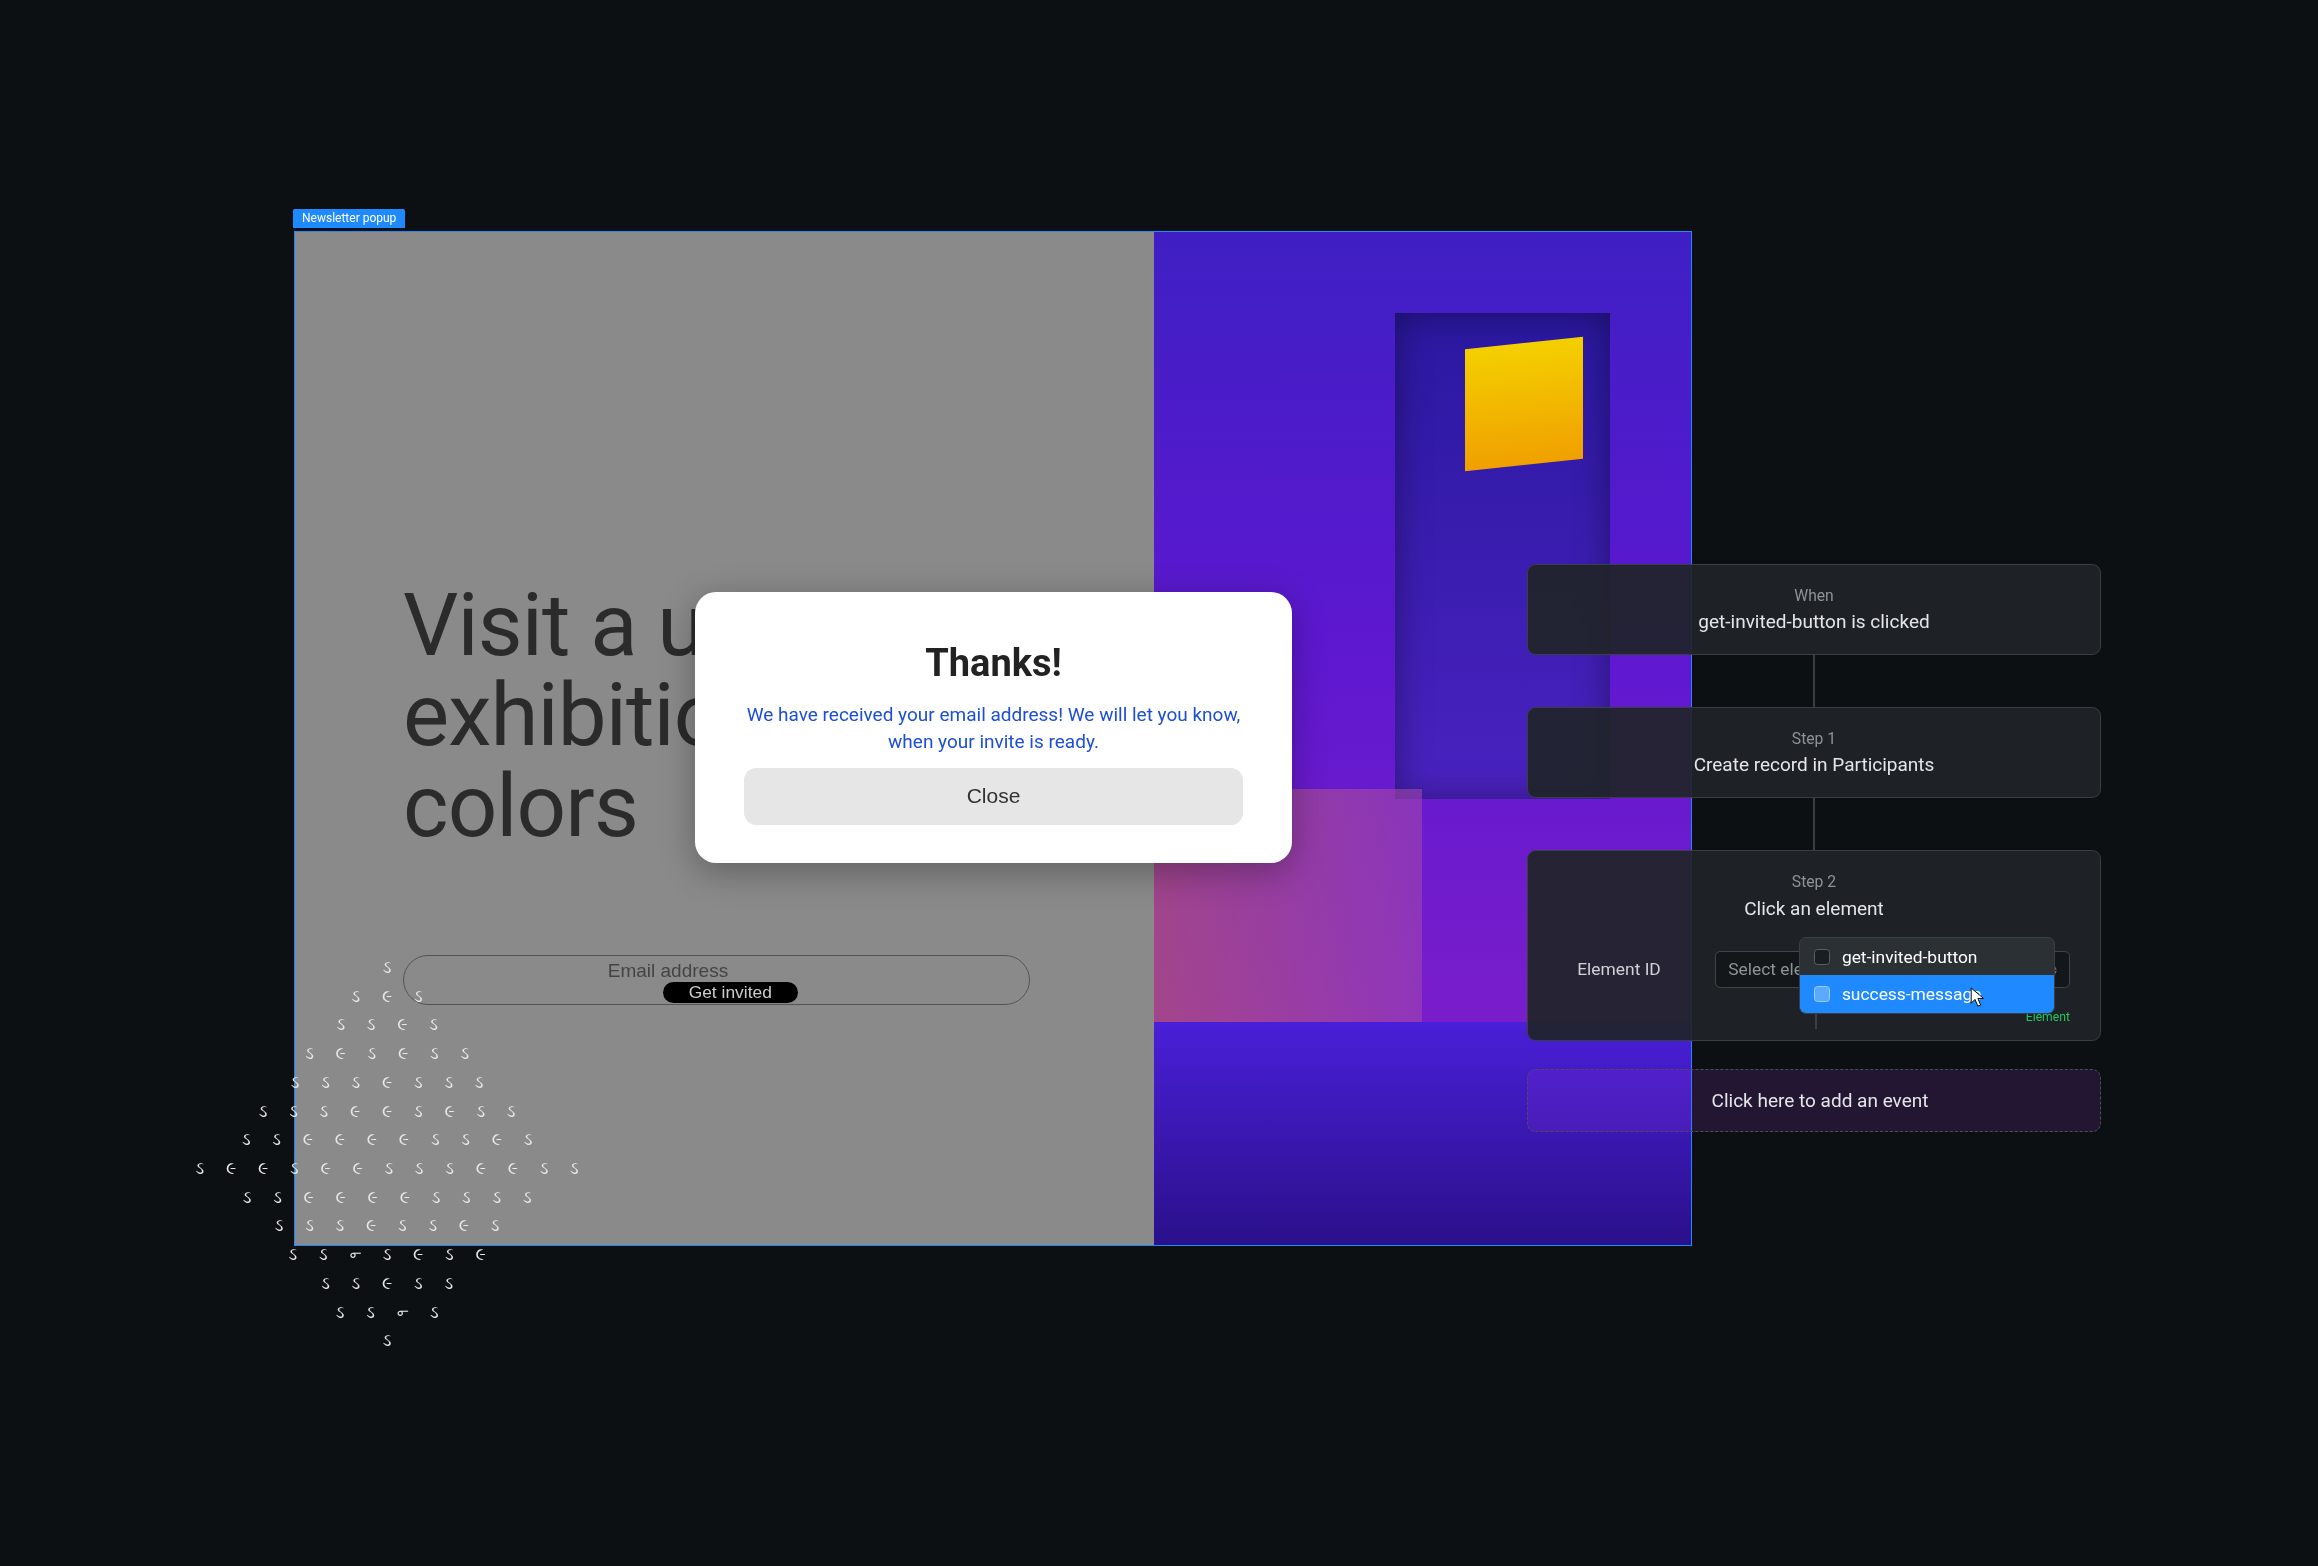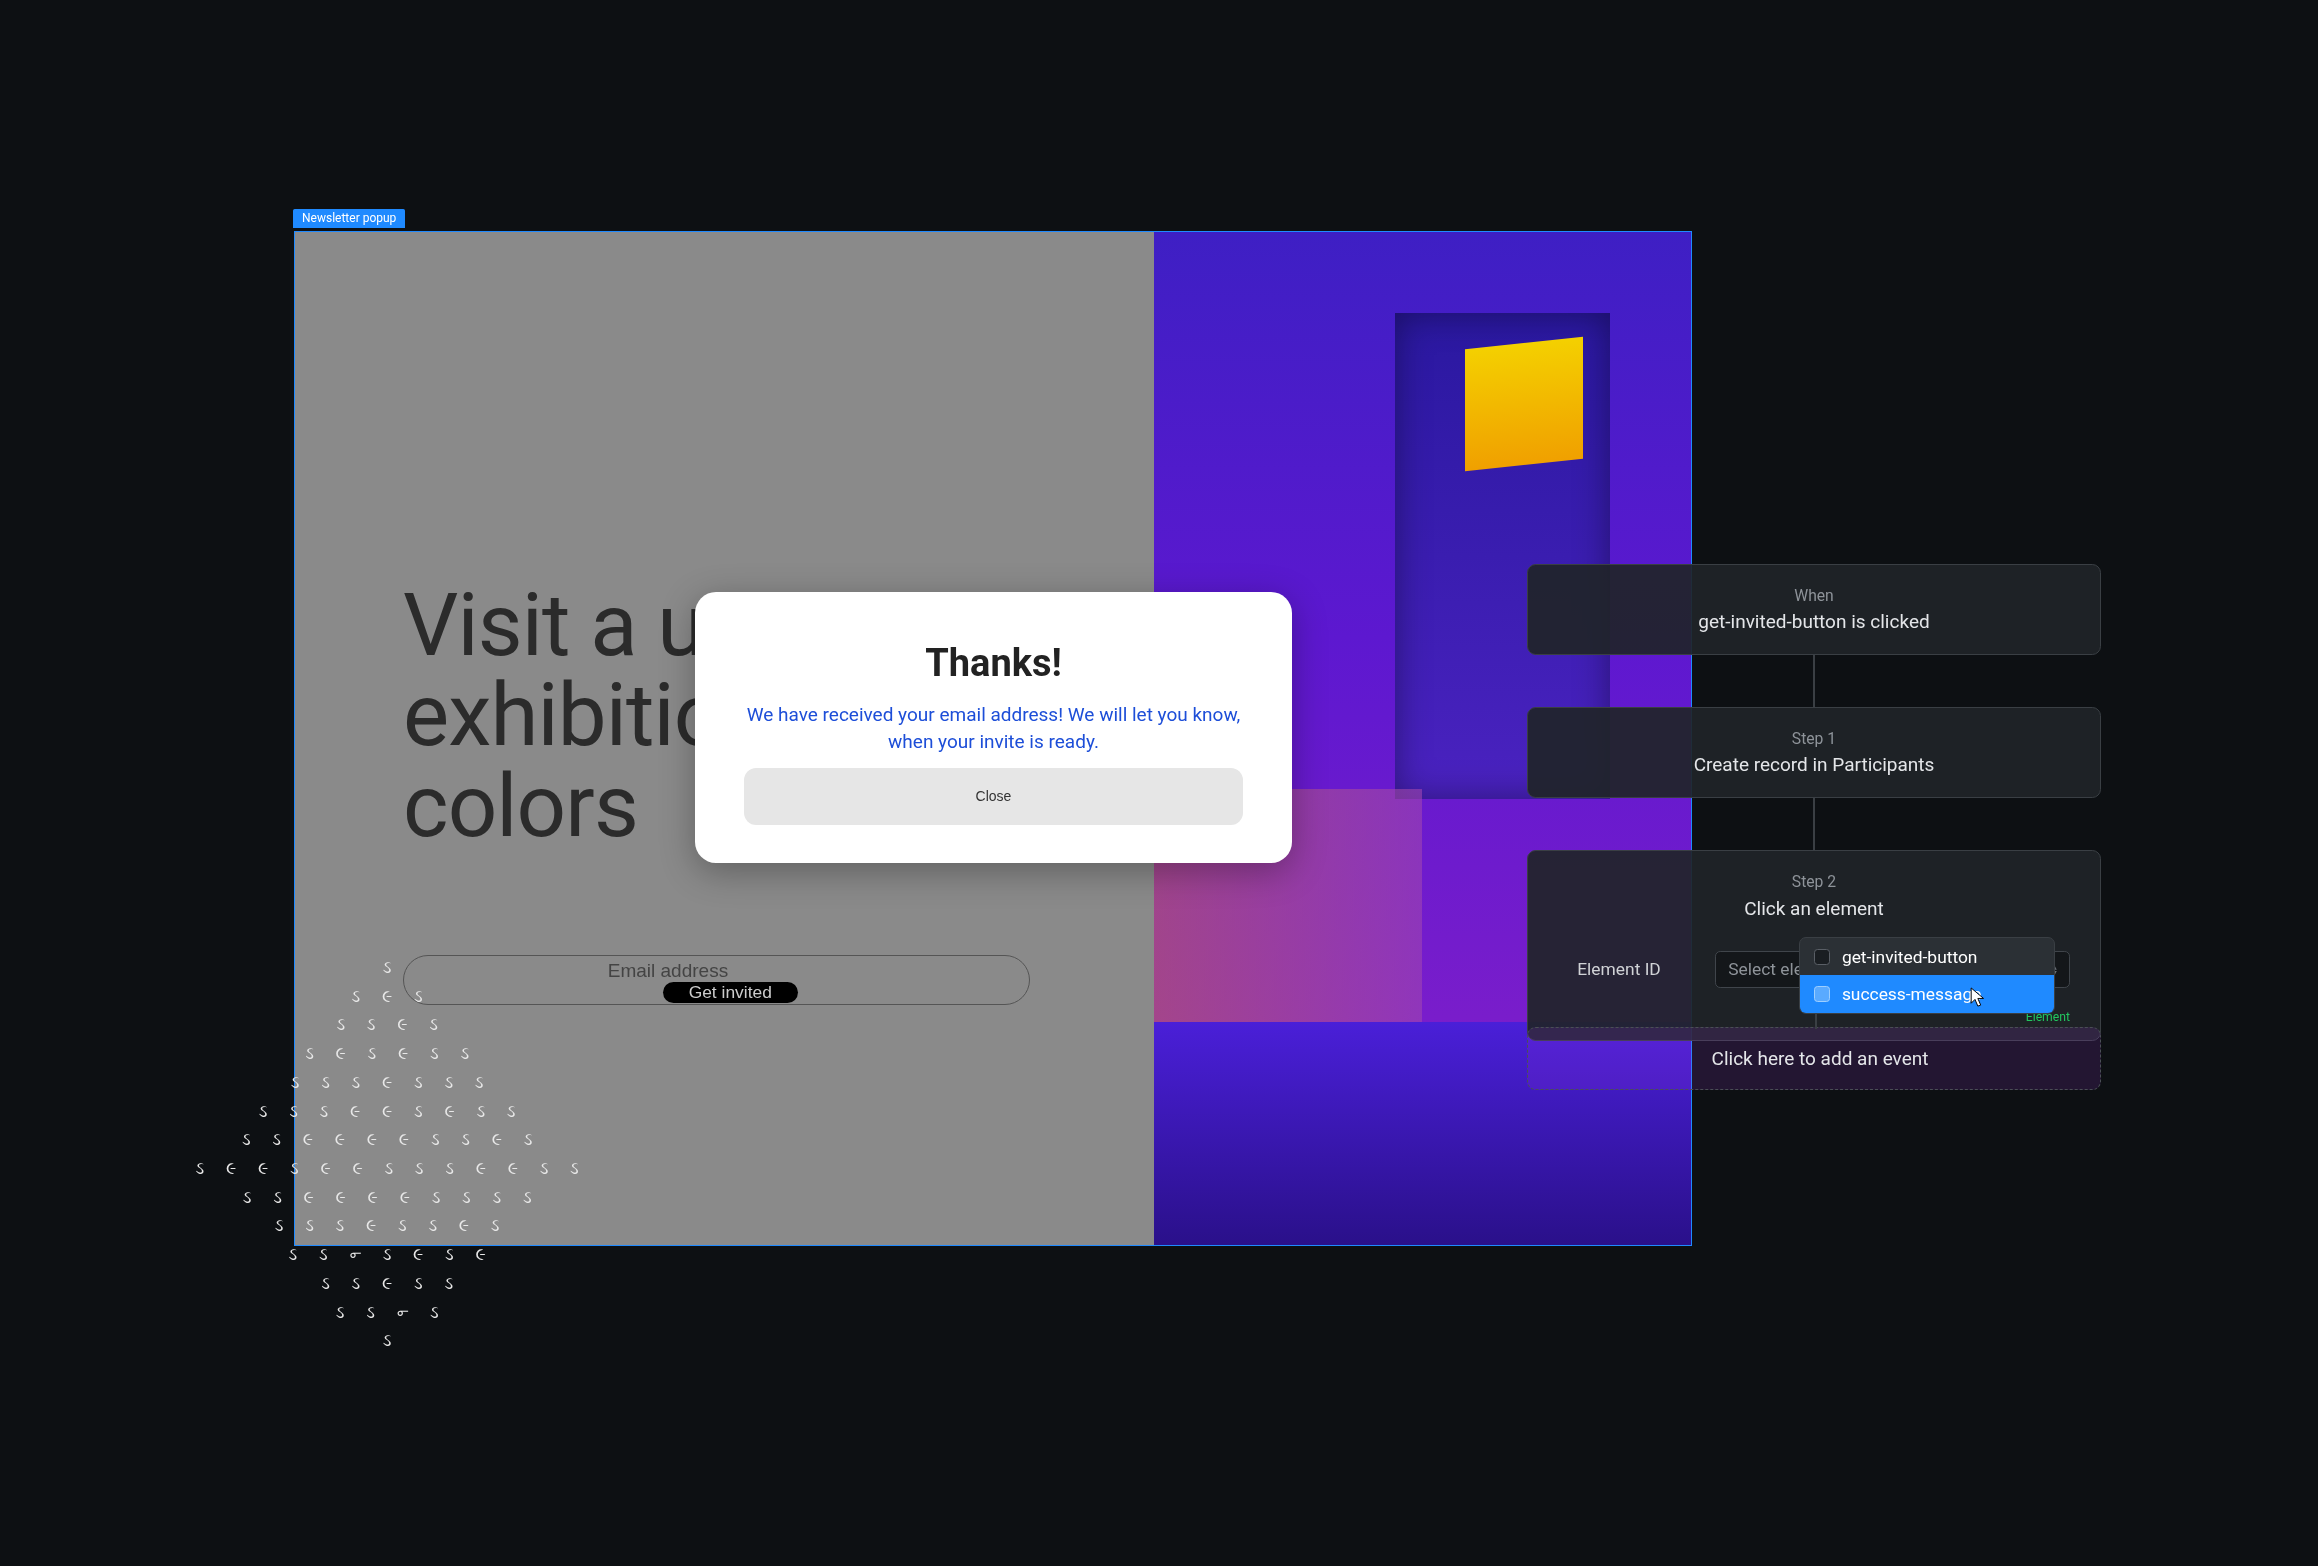--- a/index.html
+++ b/index.html
@@ -151,21 +151,21 @@
     margin-bottom: 12px;
   }
   .modal-close {
     display: block;
     width: 100%;
     height: 57px;
     border: none;
     border-radius: 12.2px;
     background: #e6e6e6;
     color: #333;
-    font-size: 14px;
+    font-size: 21px;
     cursor: pointer;
   }
 
   
   .workflow {
     position: absolute;
     left: 1527px;
     top: 564px;
     width: 574px;
   }
@@ -275,21 +275,21 @@
     top: 987px;
     width: 15.7px;
     height: 21px;
     z-index: 30;
   }
   .cursor svg { display: block; }
 
   .add-event {
     position: absolute;
     left: 1527px;
-    top: 1027px;
+    top: 1069px;
     width: 574px;
     height: 63px;
     border: 1.7px dashed #4a4f55;
     border-radius: 8.7px;
     background: rgba(160,60,230,.15);
     display: flex;
     align-items: center;
     justify-content: center;
     color: #e4e6e9;
     font-size: 19px;

